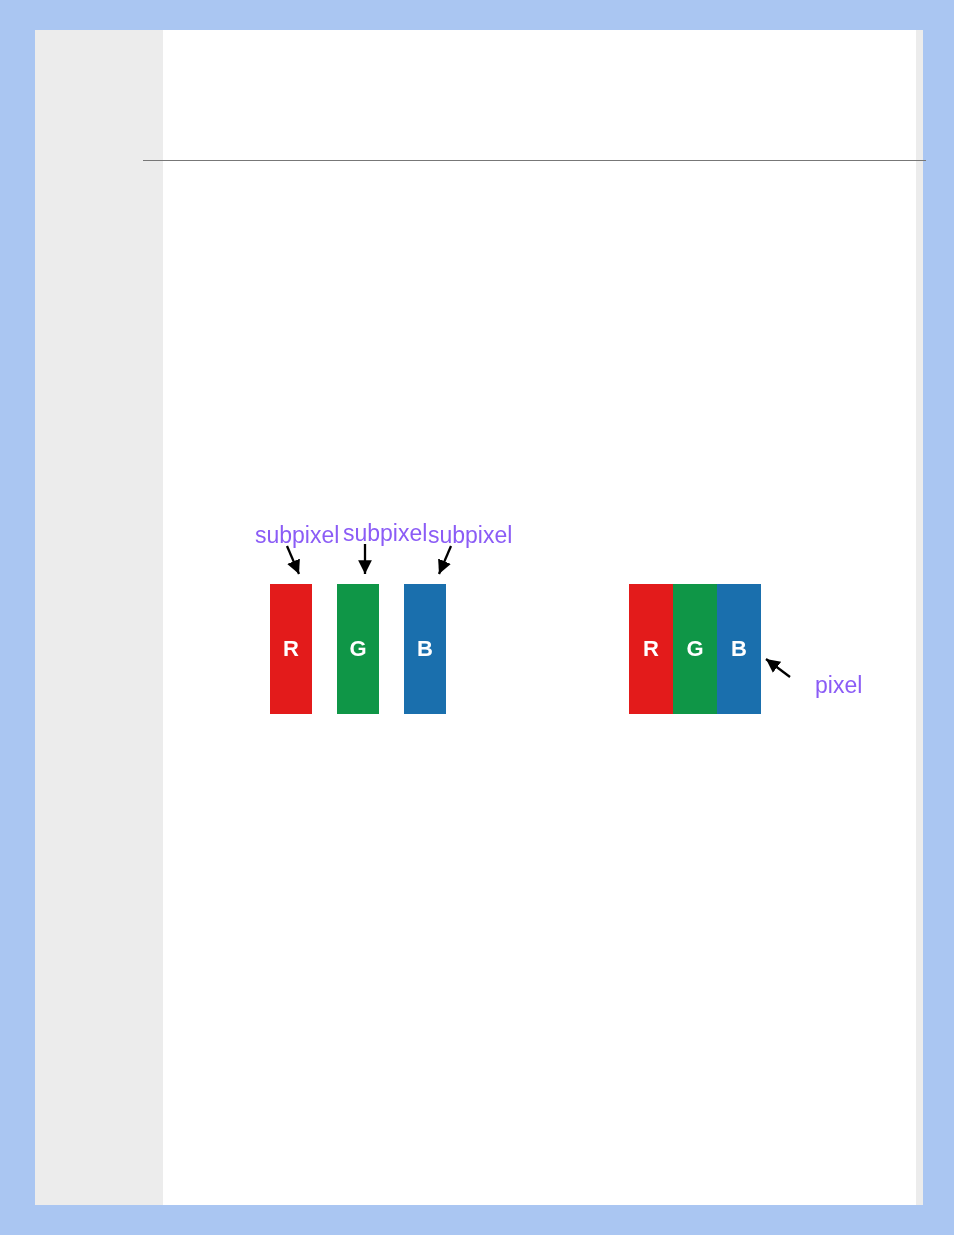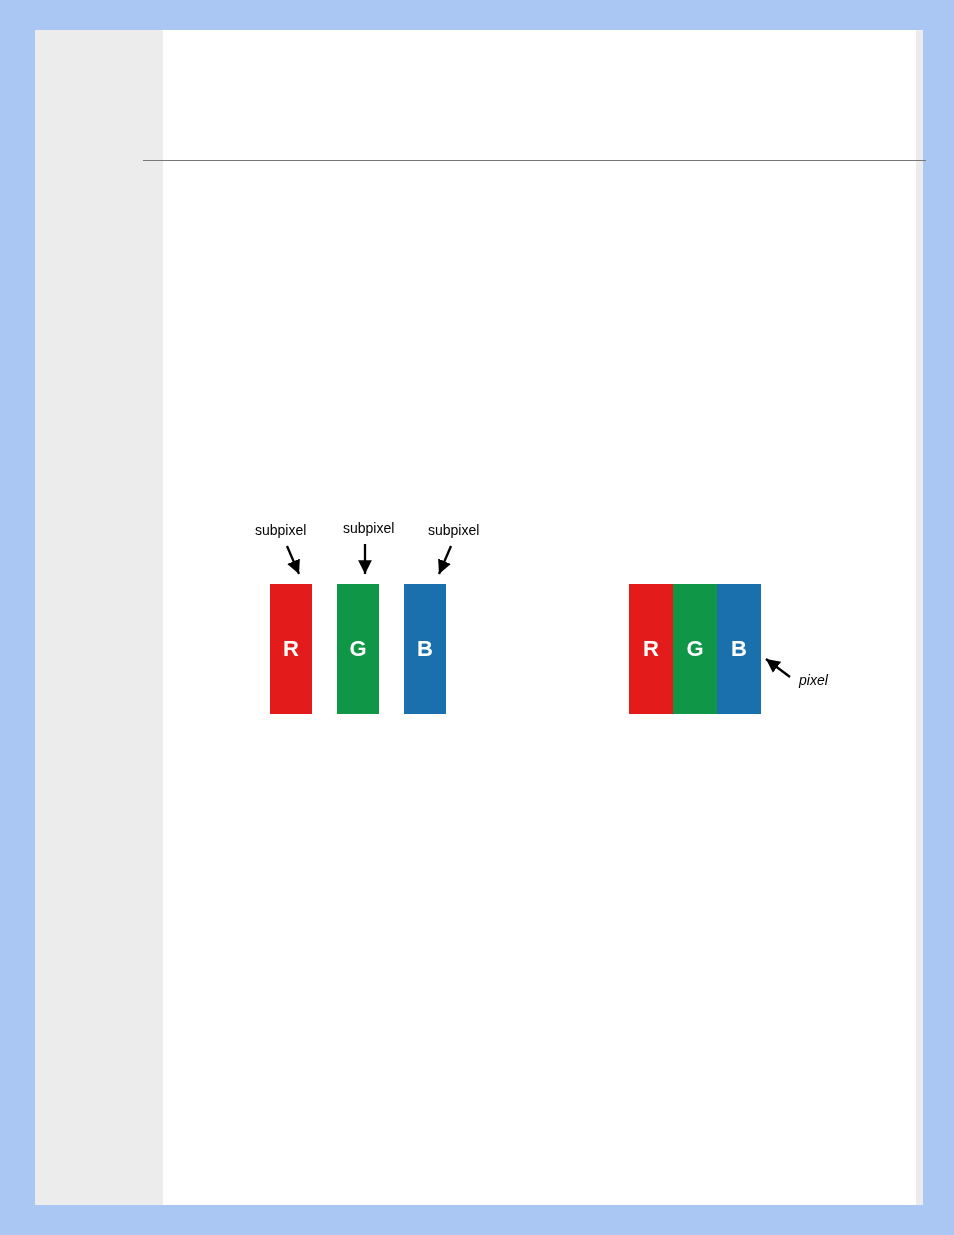--- a/index.html
+++ b/index.html
@@ -73,27 +73,27 @@
     color: #fff;
     font-weight: 700;
     font-size: 22px;
   }
   .red   { background: #e31b1b; }
   .green { background: #0f9647; }
   .blue  { background: #1a6fad; }
 
   .label {
     position: absolute;
-    font-size: 14px;
-    color: #000000;
+    font-size: 23px;
+    color: #8b5cf6;
   }
   .lbl1 { left: 92px;  top: 22px; }
   .lbl2 { left: 180px; top: 20px; }
   .lbl3 { left: 265px; top: 22px; }
-  .lblP { left: 636px; top: 172px; font-style: italic; }
+  .lblP { left: 652px; top: 172px; }
 
   .arrow {
     position: absolute;
     pointer-events: none;
   }
 
   .pixel-group {
     position: absolute;
     left: 466px;
     top: 84px;

